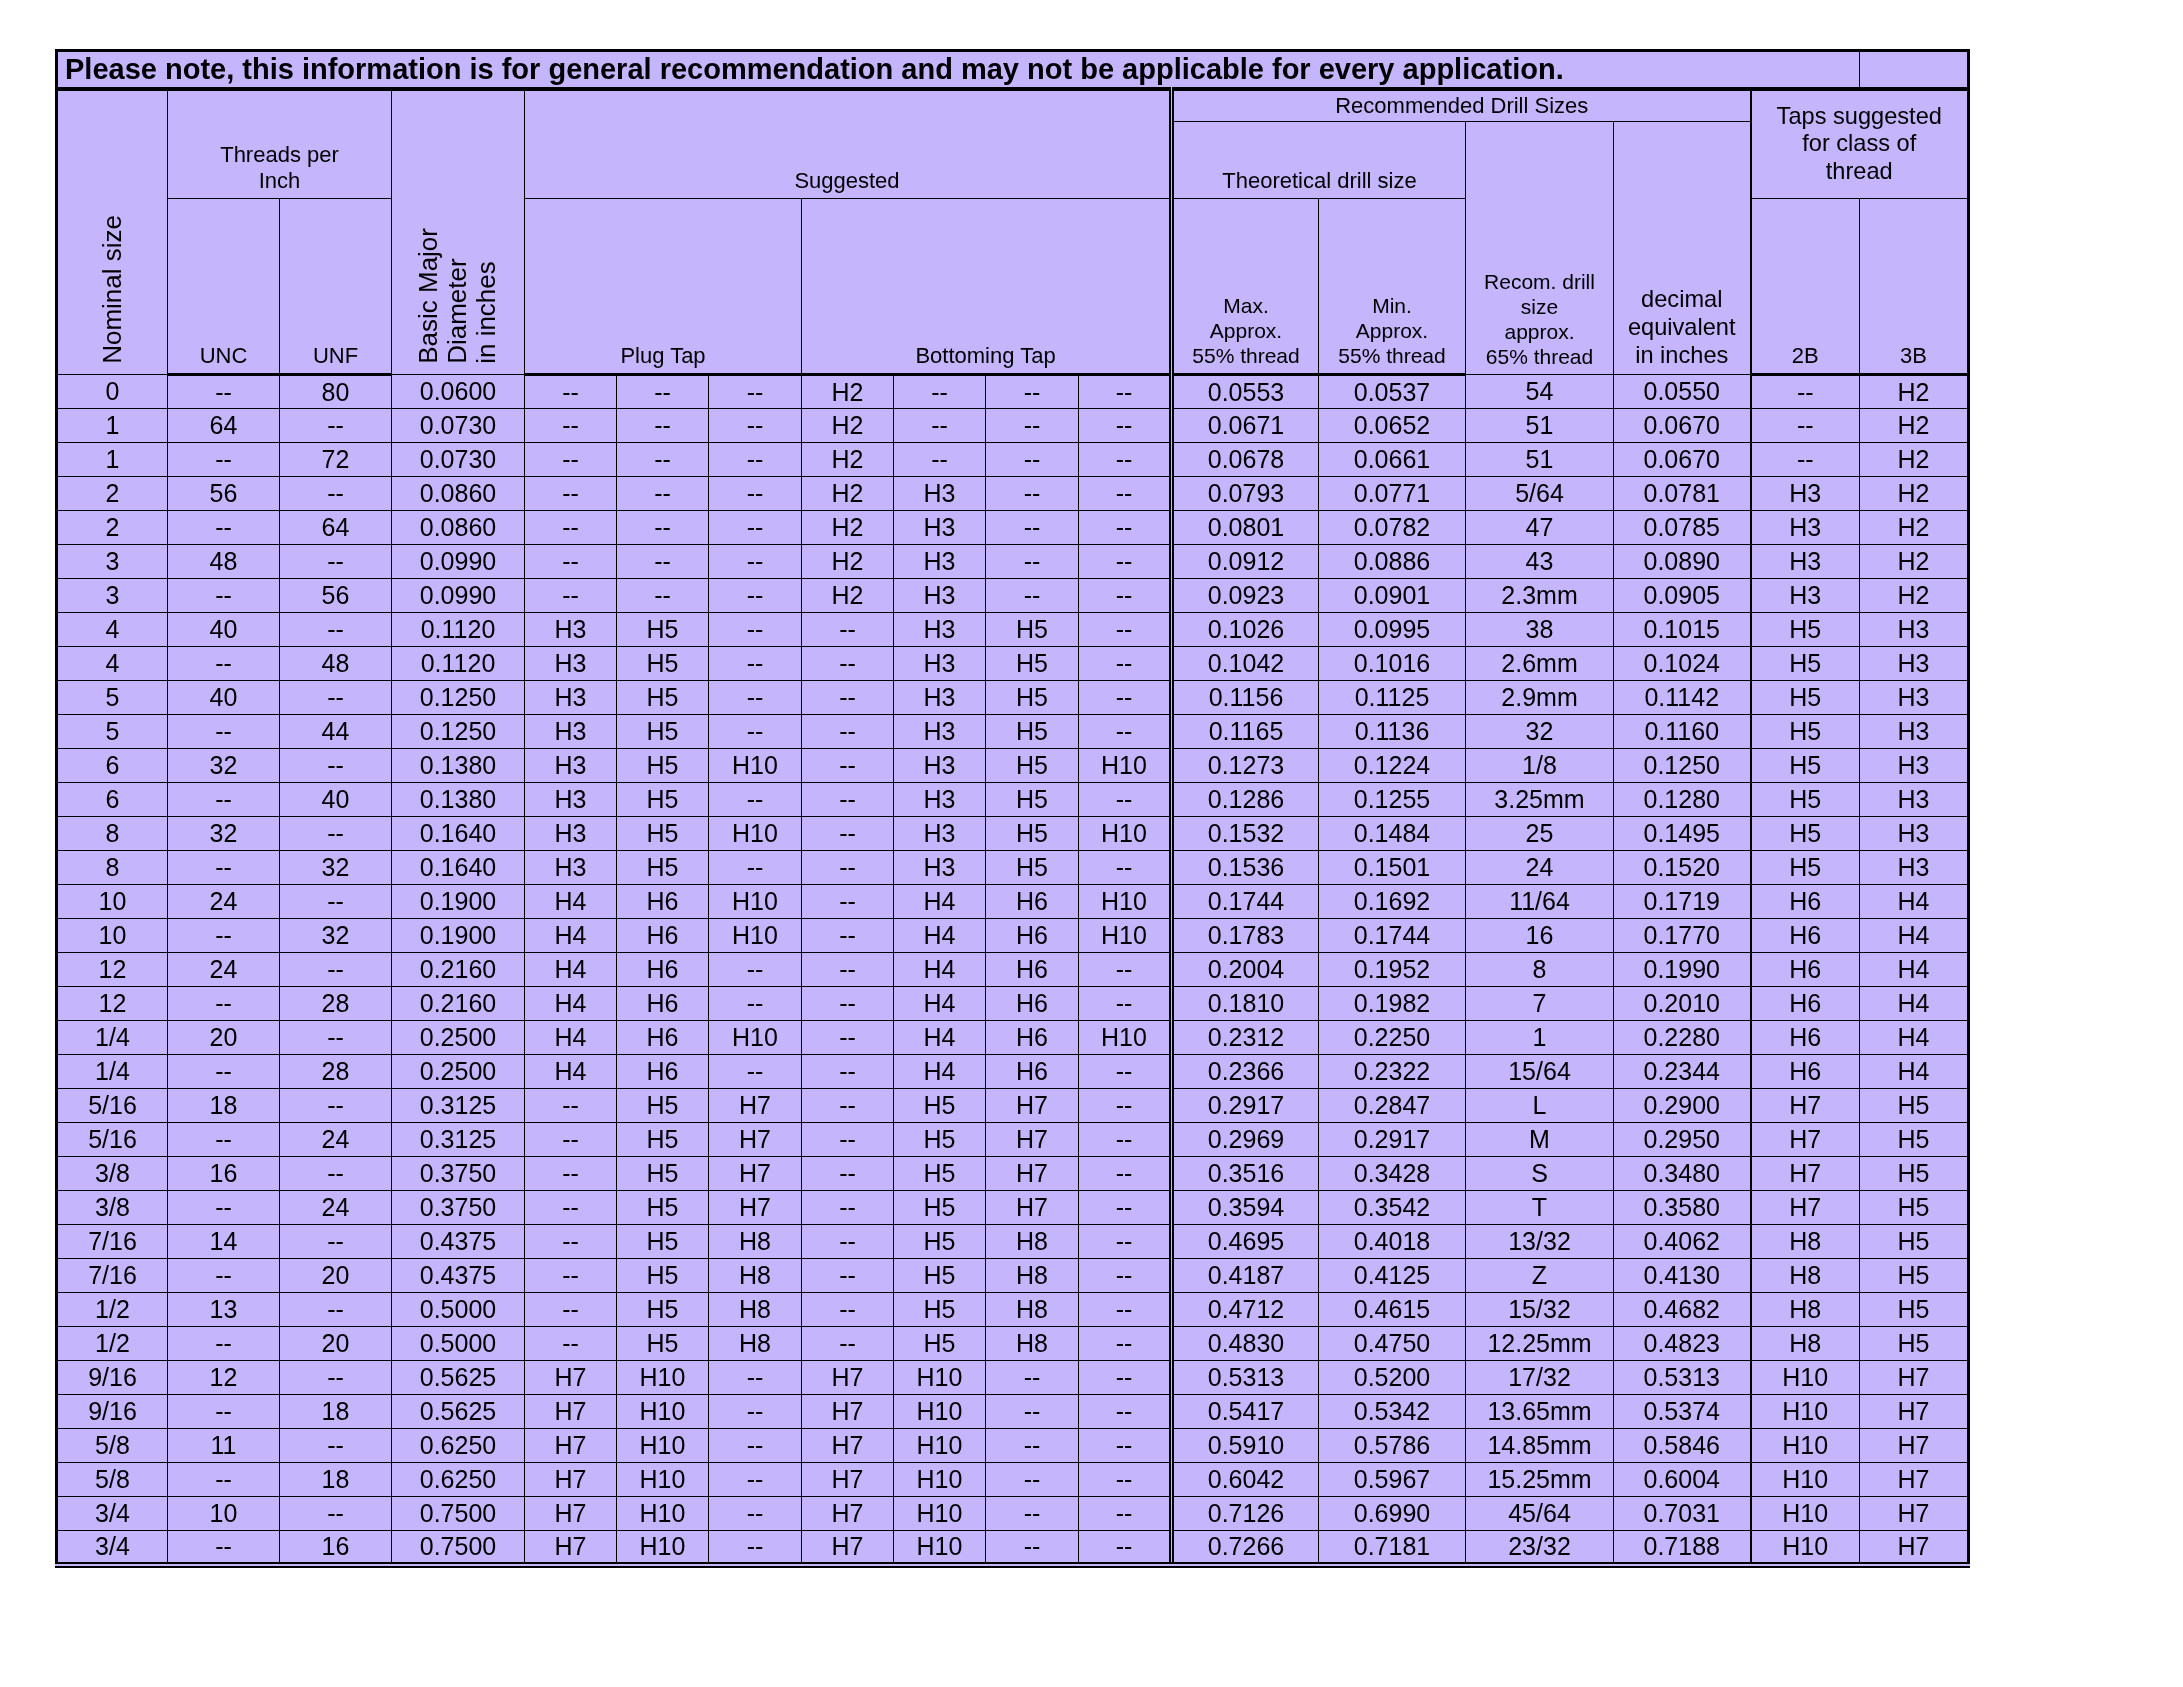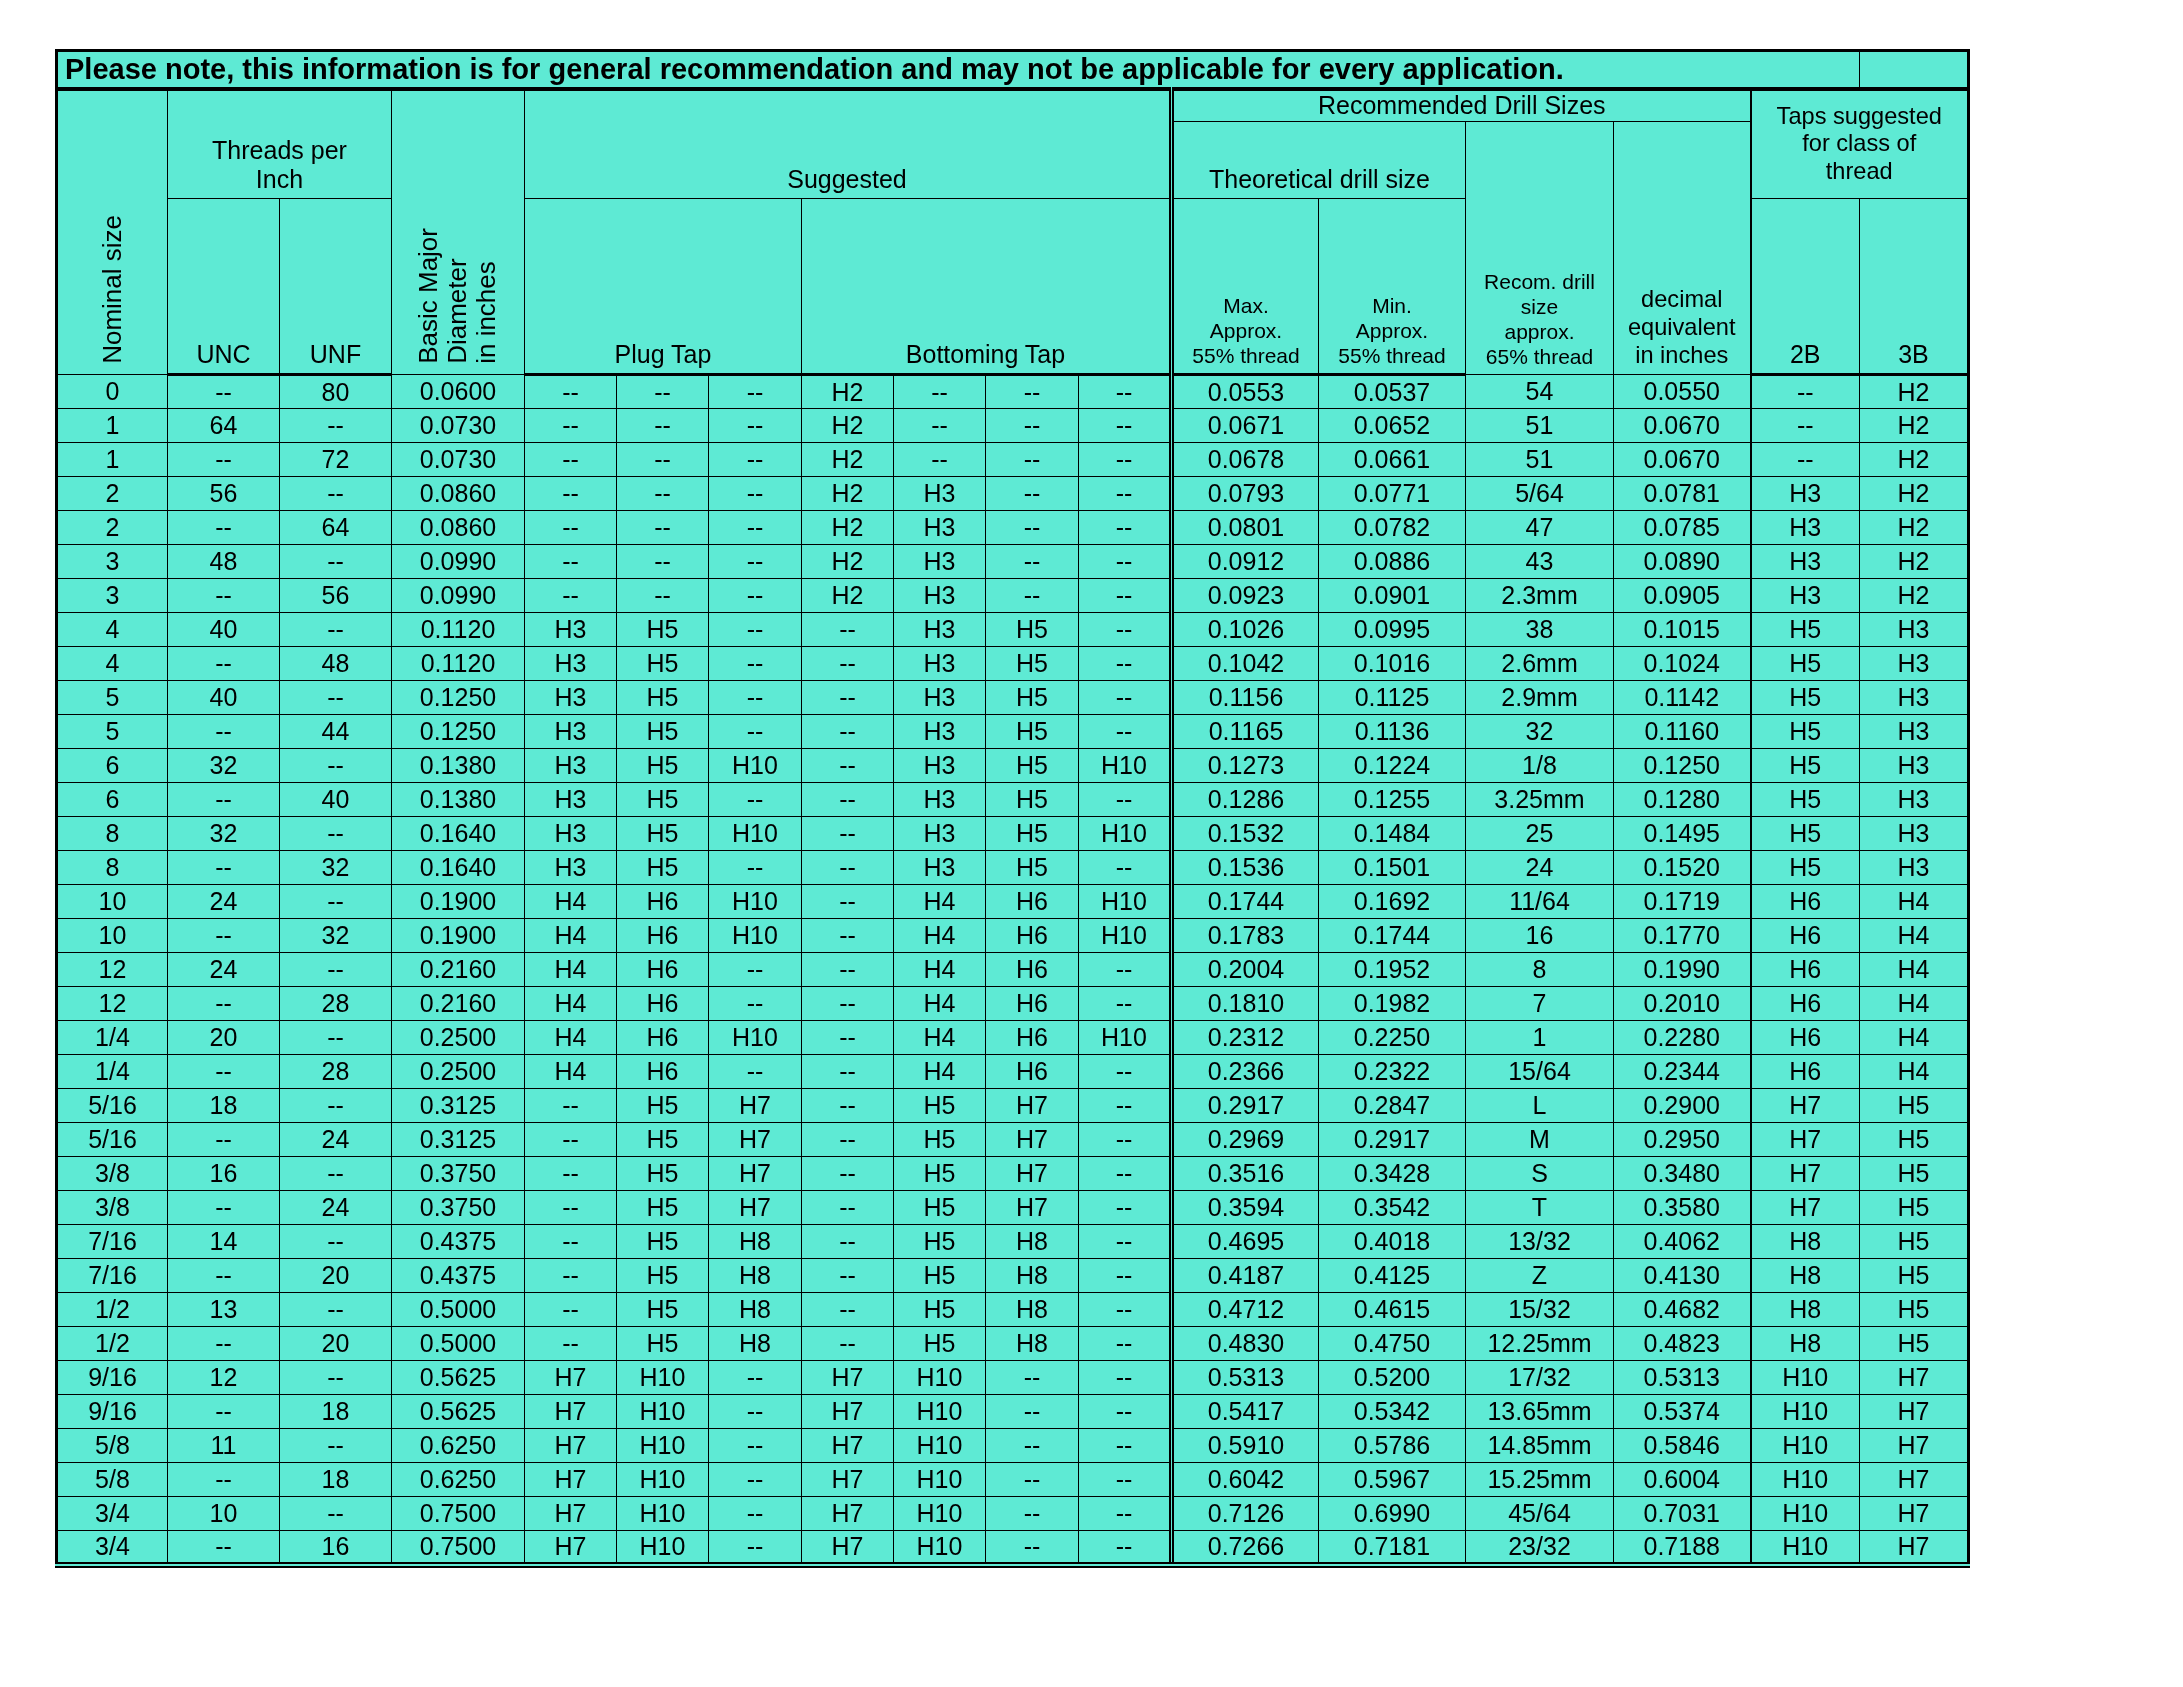--- a/index.html
+++ b/index.html
@@ -9,21 +9,21 @@
     font-family: "Liberation Sans", sans-serif;
     position: relative; overflow: hidden;
   }
   .page { position: absolute; left: 55px; top: 49px; }
 
   table.tap {
     border-collapse: collapse;
     table-layout: fixed;
     border: 3.5px solid #000;
     border-bottom: 6.1px double #000;
-    background: #5eead4;
+    background: #c4b5fd;
   }
   td {
     border: 1.7px solid #000;
     padding: 0;
     overflow: hidden;
     box-sizing: border-box;
     color: #000;
   }
 
   
@@ -39,21 +39,21 @@
   }
   .title-spacer { border-bottom: 4.4px solid #000; }
 
   
   thead td { text-align: center; }
   tr.h1 td { height: 33px; }
   tr.h2 td { height: 77px; }
   tr.h3 td { height: 176px; }
   tr.h3 > td { border-bottom: 3.5px solid #000; }
 
-  .fs-lg { font-size: 25px; }
+  .fs-lg { font-size: 22px; }
   .fs-md { font-size: 23.6px; line-height: 1.18; }
   .fs-sm { font-size: 21px; line-height: 1.2; }
   .vmid  { vertical-align: middle; }
   .vbot  { vertical-align: bottom; padding-bottom: 4.4px; text-align: center; }
   .pre   { white-space: pre-line; }
 
   .dbl-left   { border-left: 5.2px double #000; }
   .thick-left { border-left: 2.6px solid #000; }
 
   

